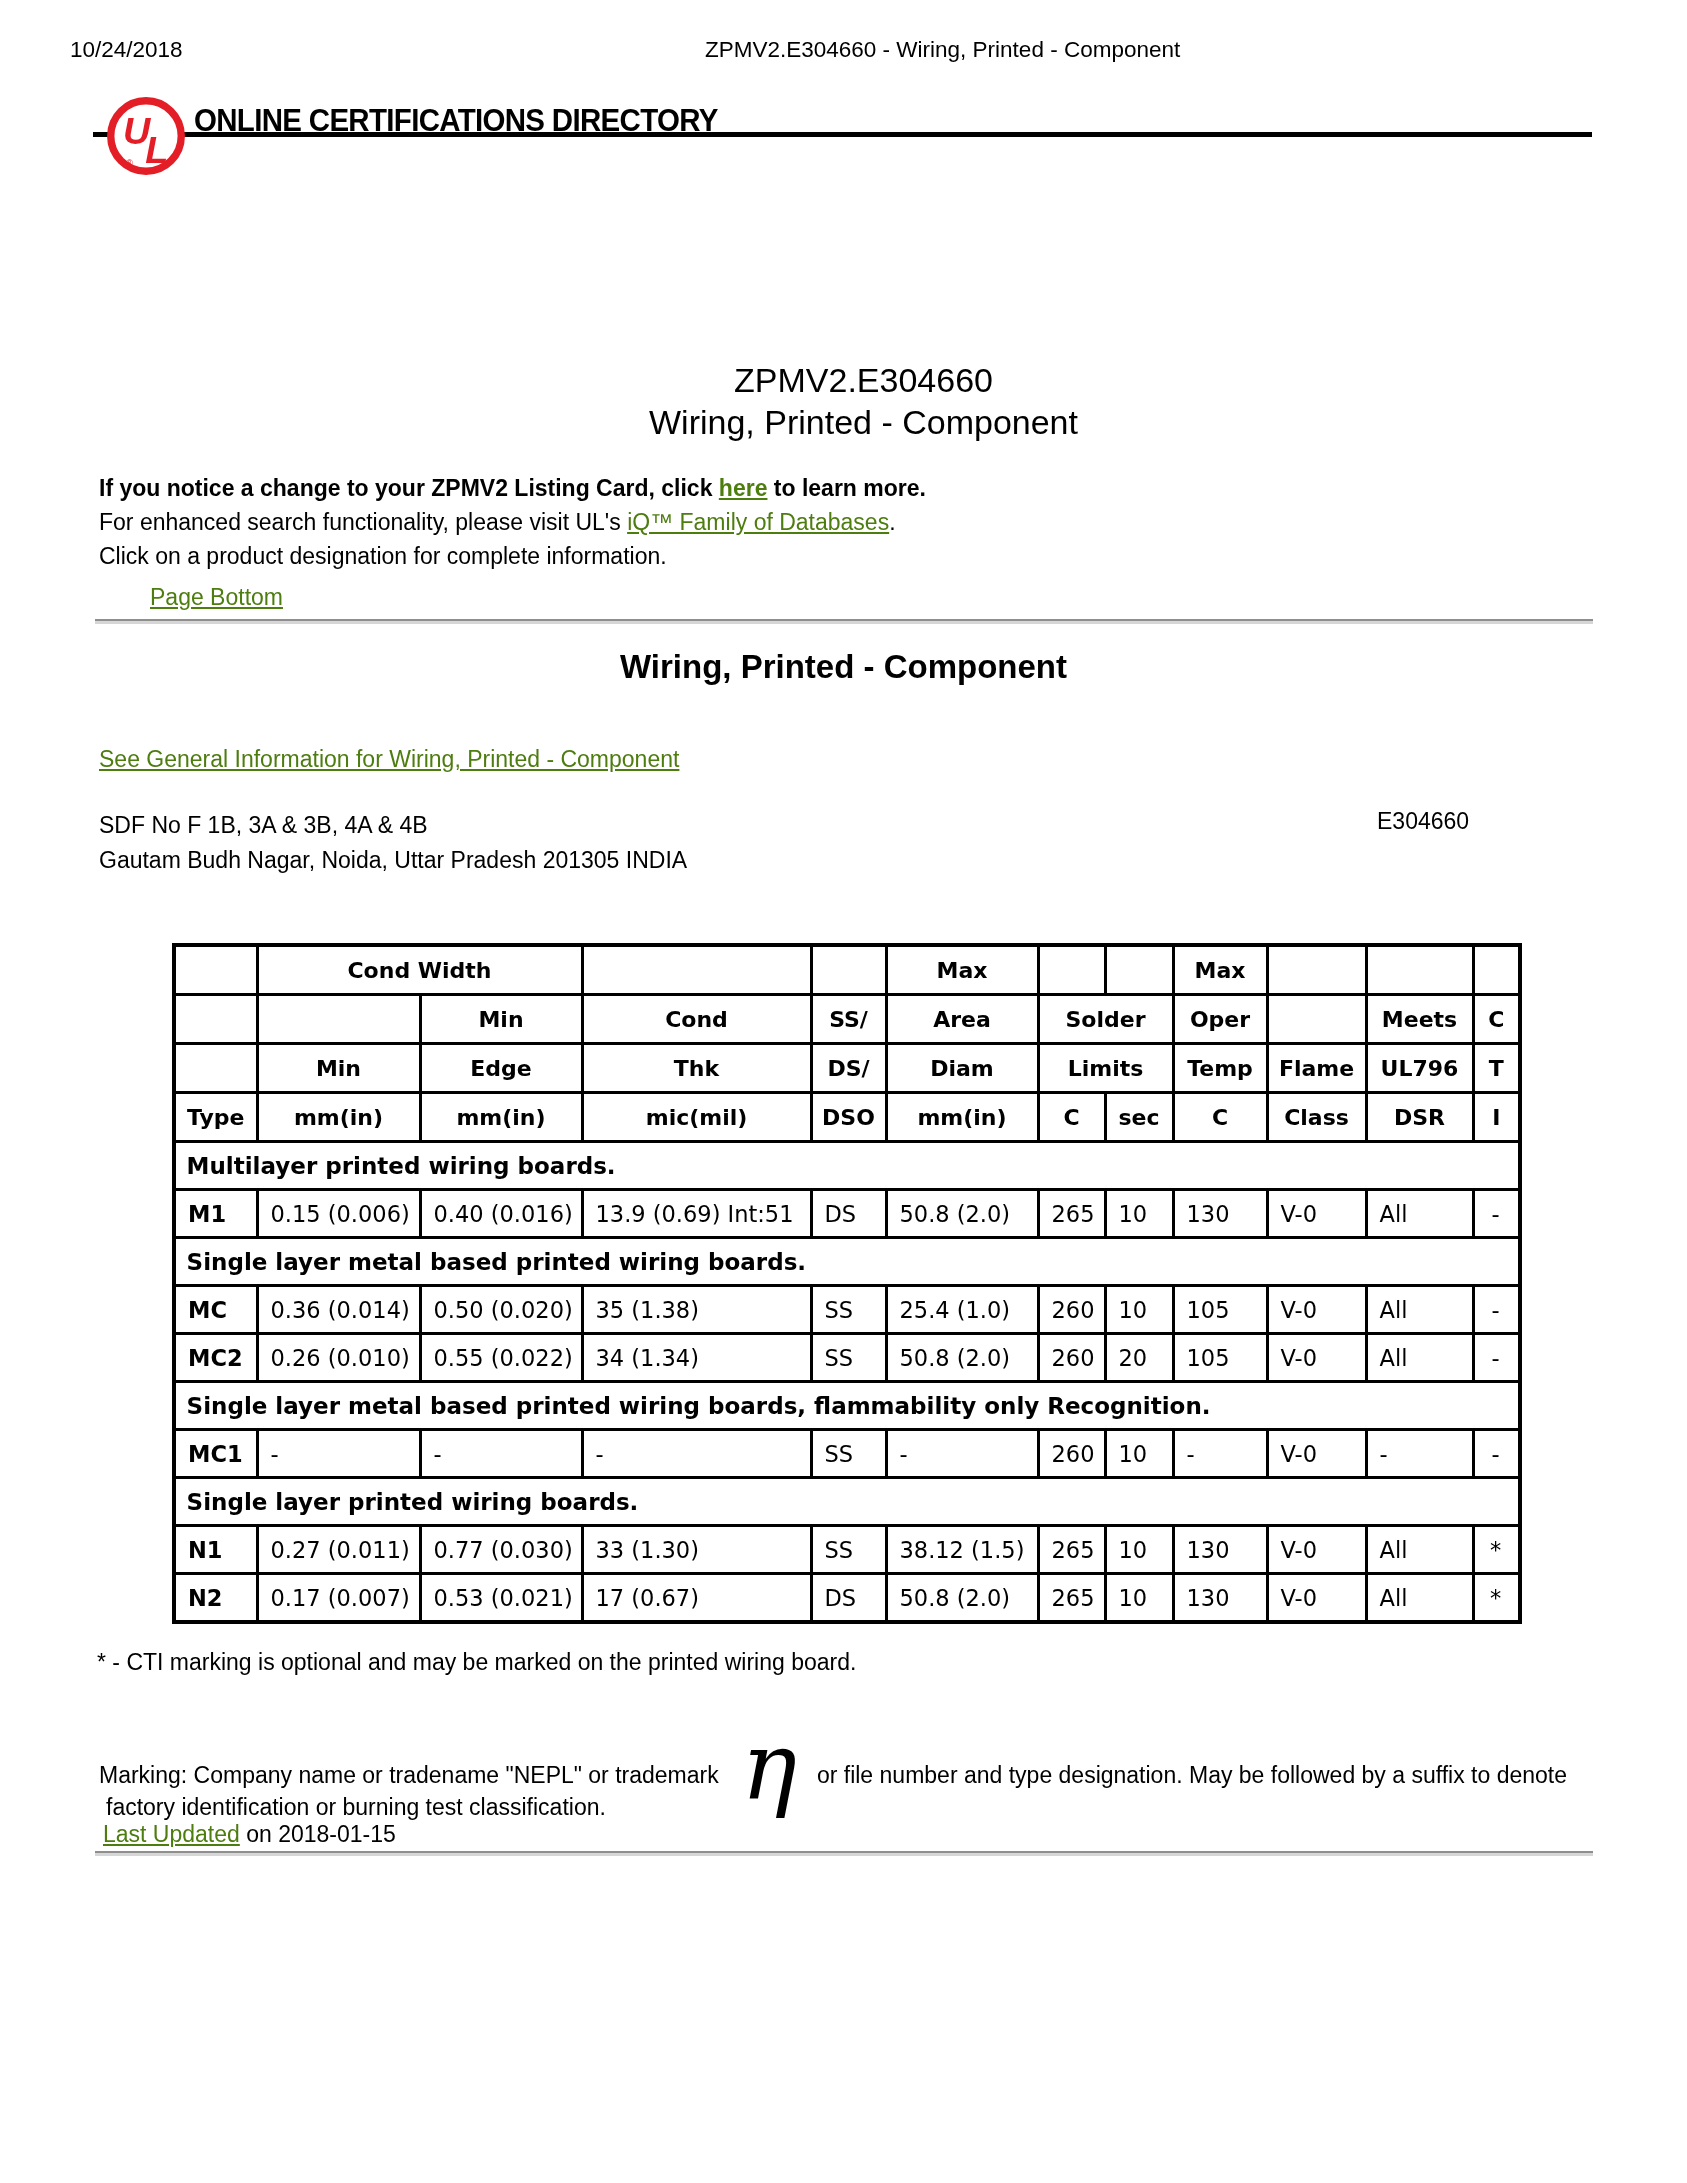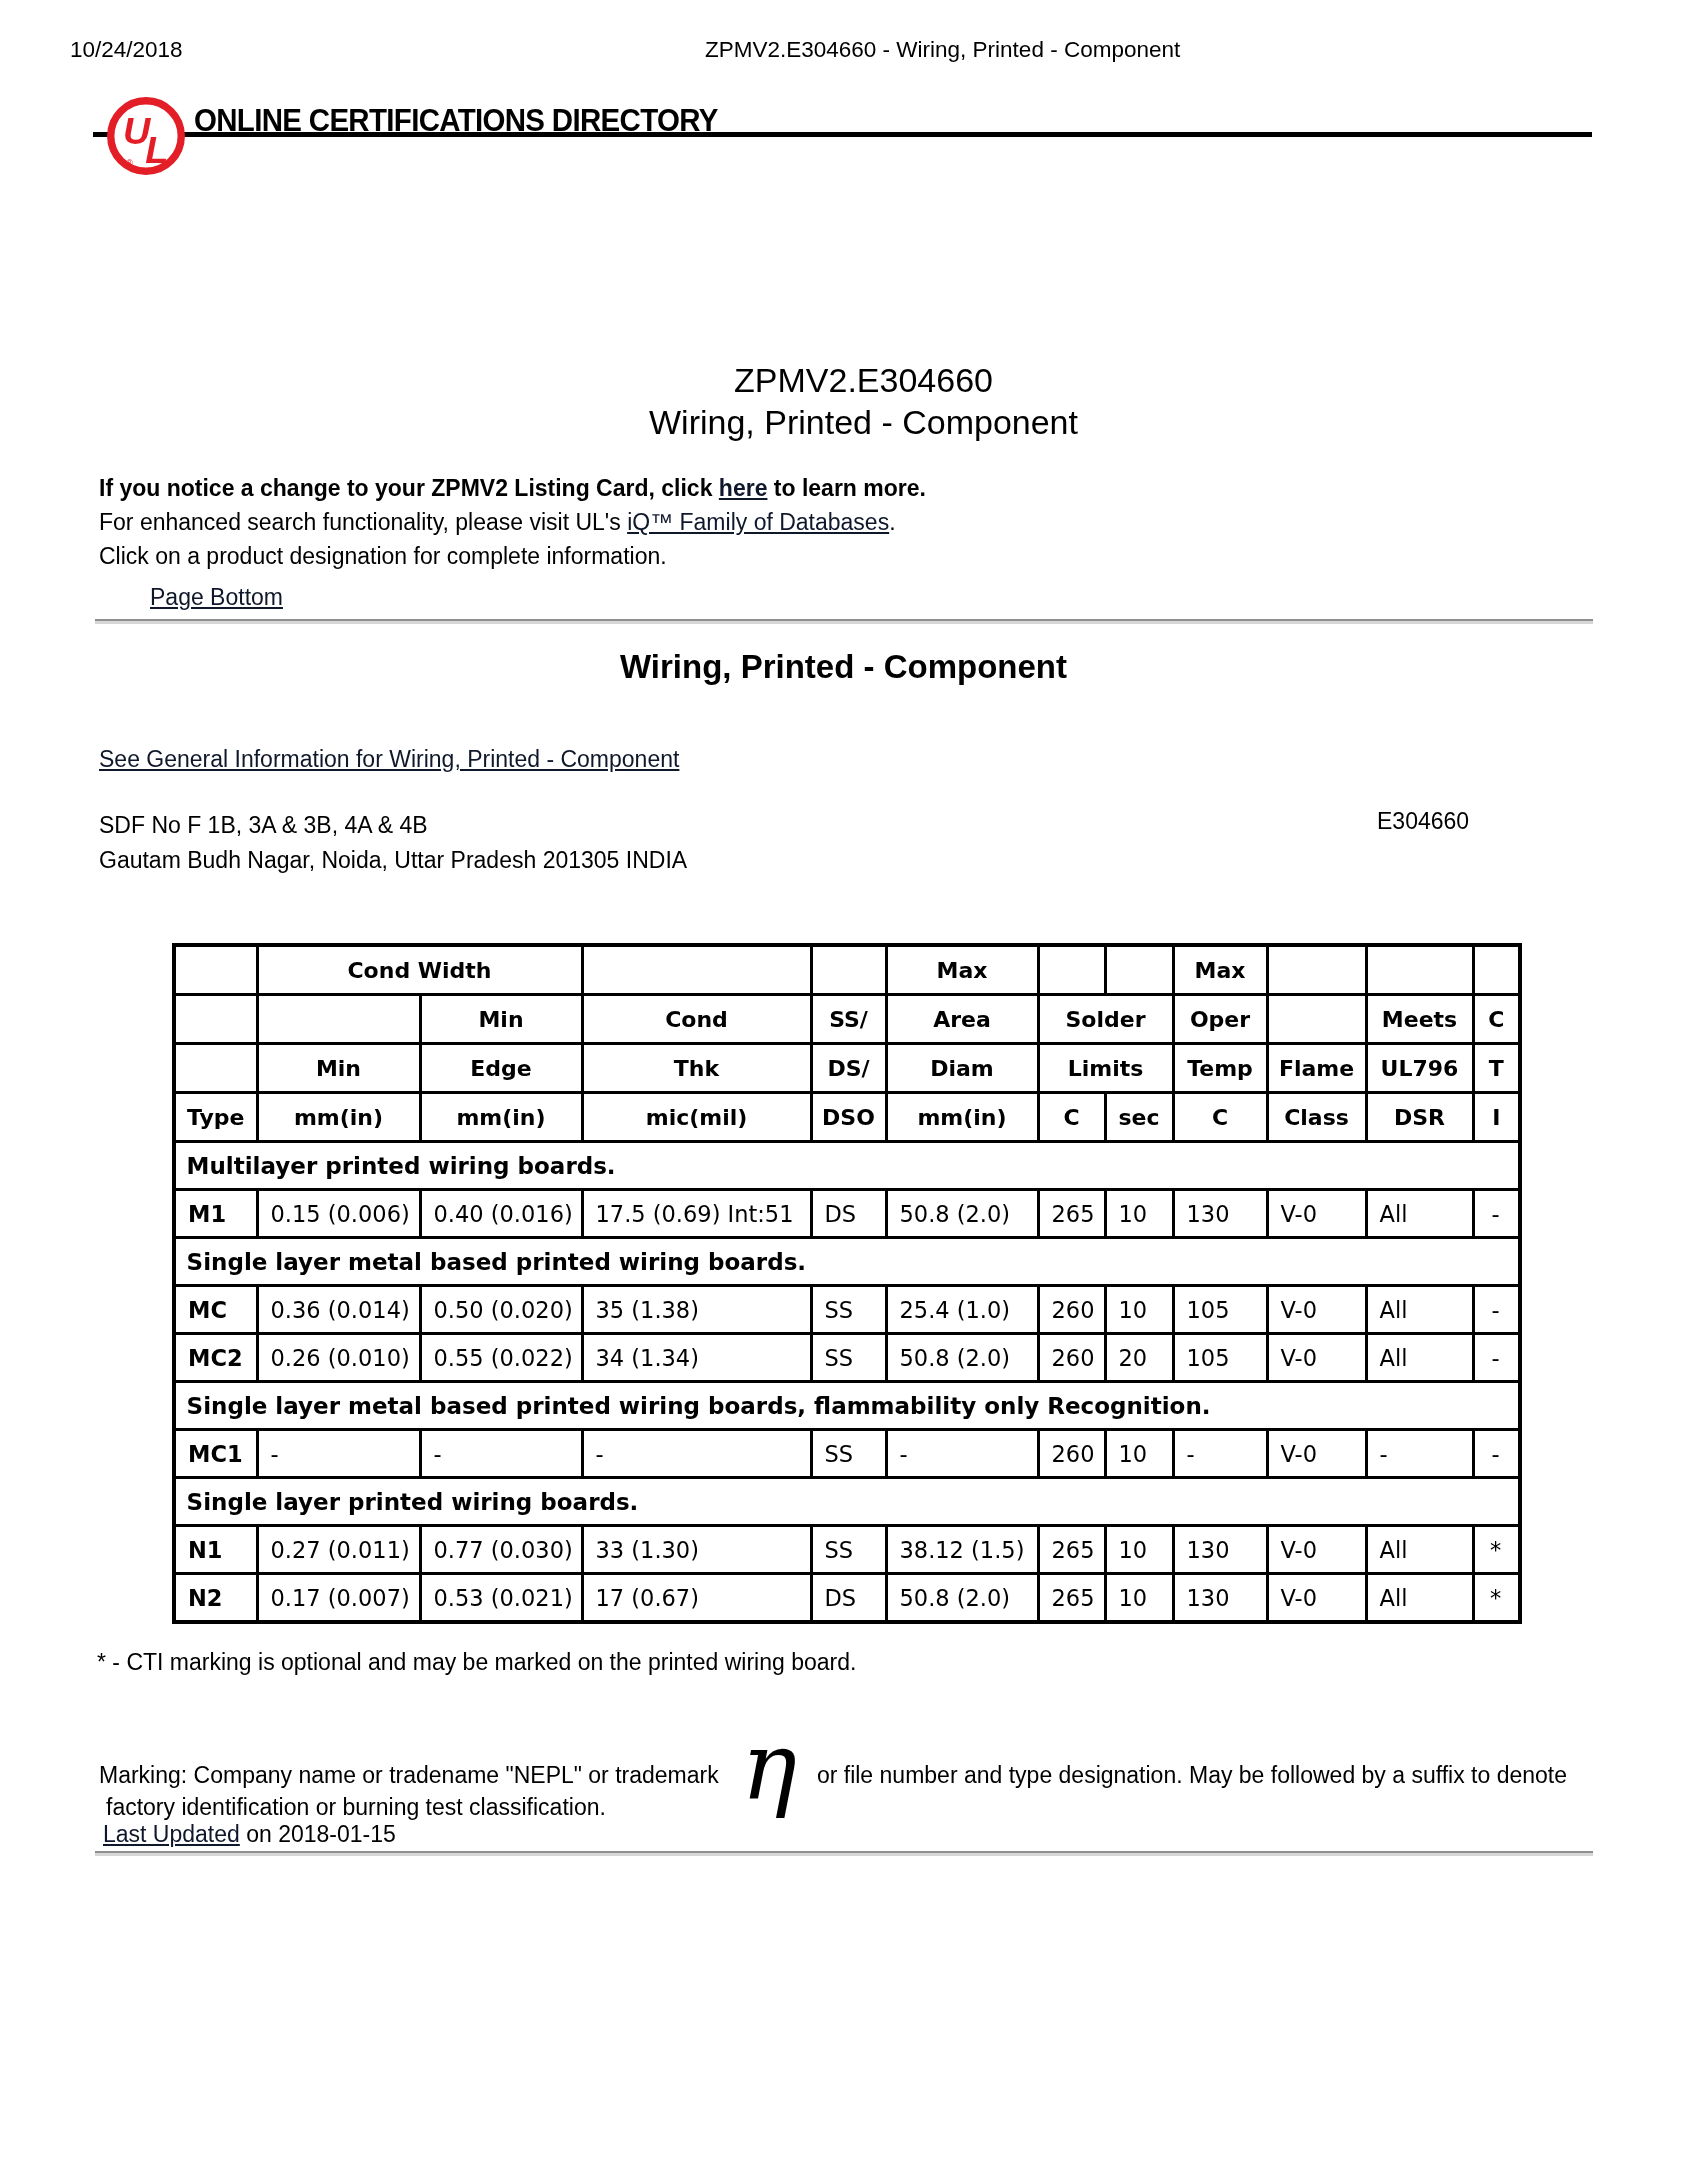--- a/index.html
+++ b/index.html
@@ -21,21 +21,21 @@
     position:absolute;left:194px;top:103px;
     font-size:31px;font-weight:bold;letter-spacing:-0.7px;
     transform:scaleX(0.95);transform-origin:left;
     white-space:nowrap;
   }
 
   .doc-title{position:absolute;left:0;width:1687px;top:359px;text-align:center;font-weight:normal;font-size:34px;line-height:42px;padding-left:20px;}
 
   .intro{position:absolute;left:99px;top:471px;font-size:23px;line-height:34px;white-space:nowrap;}
   .intro .b{font-weight:bold;}
-  .link{color:#0f172a;text-decoration:underline;cursor:pointer;}
+  .link{color:#4d7c0f;text-decoration:underline;cursor:pointer;}
   .page-bottom{position:absolute;left:150px;top:584px;font-size:23px;}
 
   .rule{
     position:absolute;left:95px;width:1498px;height:3.3px;
     background:#d6d6d6;border-top:2px solid #8f8f8f;
   }
   .rule-1{top:619px;}
   .rule-2{top:1851px;}
 
   .section-heading{position:absolute;left:0;width:1687px;top:648px;text-align:center;font-weight:bold;font-size:33px;}
@@ -193,21 +193,21 @@
         </tr>
       </thead>
     <tbody>
         <tr>
           <td colspan="12" class="section-label">Multilayer printed wiring boards.</td>
         </tr>
         <tr>
           <td class="type-cell">M1</td>
           <td>0.15 (0.006)</td>
           <td>0.40 (0.016)</td>
-          <td>17.5 (0.69) Int:51</td>
+          <td>13.9 (0.69) Int:51</td>
           <td>DS</td>
           <td>50.8 (2.0)</td>
           <td>265</td>
           <td>10</td>
           <td>130</td>
           <td>V-0</td>
           <td>All</td>
           <td class="cti-cell">-</td>
         </tr>
         <tr>

